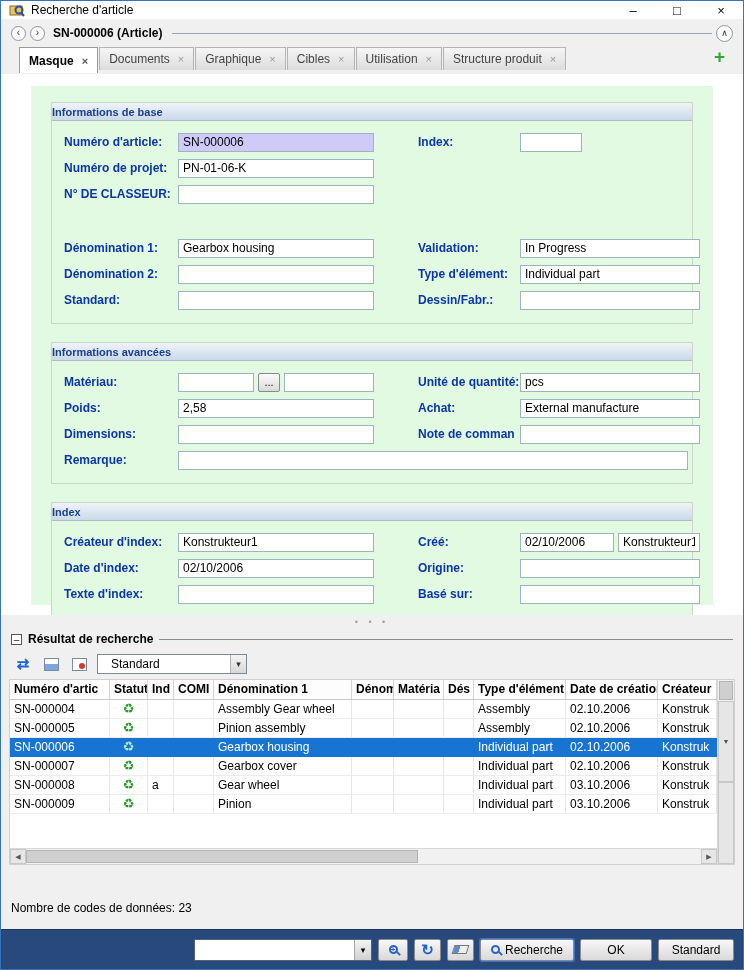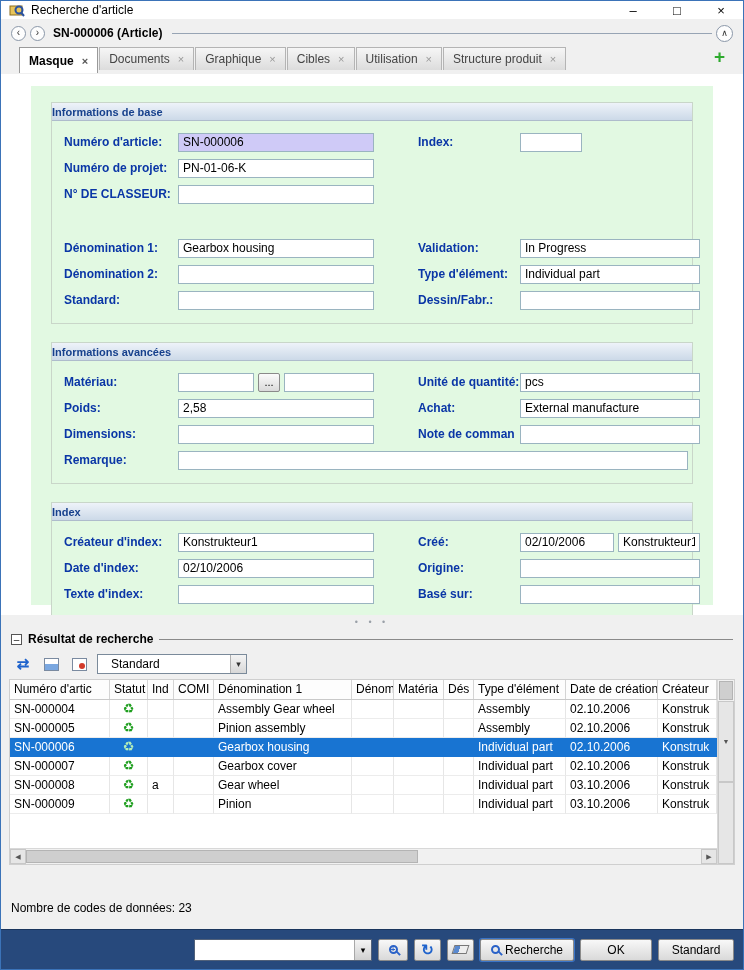--- a/index.html
+++ b/index.html
@@ -79,21 +79,21 @@
                         background:#d23a2a; border-radius:50%; }
   .combo { width:150px; height:20px; border:1px solid #7a8a9a; background:#fff; display:flex; align-items:center; }
   .combo .cval { flex:1; padding:0 13px; overflow:hidden; white-space:nowrap; }
   .combo .cbtn { width:16px; height:100%; display:flex; align-items:center; justify-content:center;
                  background:linear-gradient(#f4f4f4,#d8d8d8); border-left:1px solid #b0b0b0; font-size:9px; color:#333; }
 
   
   .table-area { height:186px; margin:0 8px; display:flex; flex:0 0 auto; border:1px solid #cfcfcf; background:#fff; }
   .table-main { flex:1; display:flex; flex-direction:column; overflow:hidden; }
   .thead { display:flex; height:20px; background:#fdfdfd; border-bottom:1px solid #c9c9c9; flex:0 0 auto; }
-  .th { padding:2px 4px; border-right:1px solid #d4d4d4; white-space:nowrap; overflow:hidden; font-weight:normal; }
+  .th { padding:2px 4px; border-right:1px solid #d4d4d4; white-space:nowrap; overflow:hidden; font-weight:bold; }
   .tbody { flex:0 0 auto; }
   .tr { display:flex; height:19px; }
   .td { padding:2px 4px; border-right:1px solid #e6e6e6; border-bottom:1px solid #ececec;
         white-space:nowrap; overflow:hidden; }
   .tr.selected { background:#1874d2; color:#fff; }
   .tr.selected .td { border-color:#1874d2; }
   .recycle { color:#1e9e1e; font-size:13px; line-height:1; }
   .tr.selected .recycle { color:#b7f0b7; }
   .c0{width:100px;flex:0 0 auto}.c1{width:38px;flex:0 0 auto;text-align:center}.c2{width:26px;flex:0 0 auto}
   .c3{width:40px;flex:0 0 auto}.c4{width:138px;flex:0 0 auto}.c5{width:42px;flex:0 0 auto}

